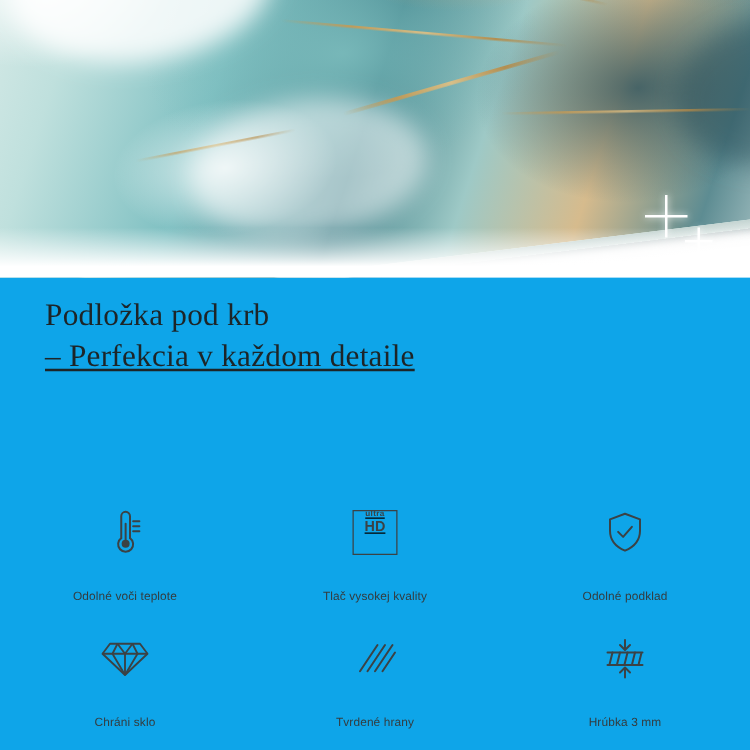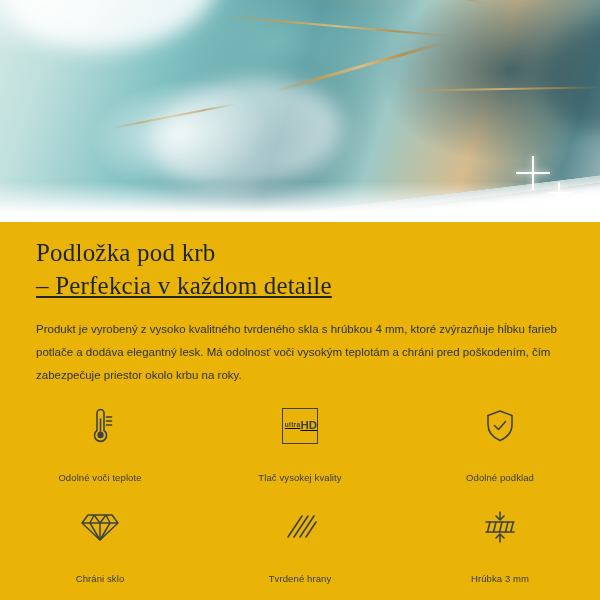--- a/index.html
+++ b/index.html
@@ -10,21 +10,21 @@
     width: 600px;
     height: 600px;
     background: #ffffff;
     font-family: "Liberation Sans", sans-serif;
     overflow: hidden;
   }
   .page {
     position: relative;
     width: 600px;
     height: 600px;
-    background: #eab308;
+    background: #0ea5e9;
   }
 
   
   .hero {
     position: relative;
     width: 600px;
     height: 222px;
     overflow: hidden;
     background: #ffffff;
   }
@@ -176,23 +176,23 @@
     color: #343c3f;
     text-align: center;
     letter-spacing: .1px;
   }
   .ico { display: block; }
   .ultrahd {
     width: 34px;
     height: 34px;
     border: 1.6px solid #3b4245;
     display: flex;
-    flex-direction: row;
+    flex-direction: column;
     align-items: center;
-    justify-content: flex-end;
+    justify-content: flex-start;
     line-height: 1;
     text-decoration: underline;
   }
   .ultrahd .u-top {
     font-size: 6.5px;
     font-weight: 700;
     letter-spacing: .3px;
     color: #3b4245;
     margin-bottom: 1px;
   }
@@ -228,21 +228,20 @@
       <div class="sparkle sp2"></div>
       <div class="hero-fade"></div>
     </div>
   </div>
 
   <div class="content">
     <h1 class="headline">
       <span>Podložka pod krb</span>
       <span class="l2">– Perfekcia v každom detaile</span>
     </h1>
-    <p class="body-copy">Produkt je vyrobený z vysoko kvalitného tvrdeného skla s hrúbkou 4 mm, ktoré zvýrazňuje hĺbku farieb potlače a dodáva elegantný lesk. Má odolnosť voči vysokým teplotám a chráni pred poškodením, čím zabezpečuje priestor okolo krbu na roky.</p>
   </div>
 
   <div class="features">
 
     <div class="feature">
       <div class="feature-icon">
         <svg class="ico" width="36" height="40" viewBox="0 0 36 40" fill="none" stroke="#3b4245" stroke-width="1.6" stroke-linecap="round">
           <path d="M15 7a3.5 3.5 0 0 1 7 0v17.5a6 6 0 1 1-7 0z"></path>
           <circle cx="18.5" cy="29" r="3.2" fill="#3b4245" stroke="none"></circle>
           <path d="M18.5 26V13"></path>

